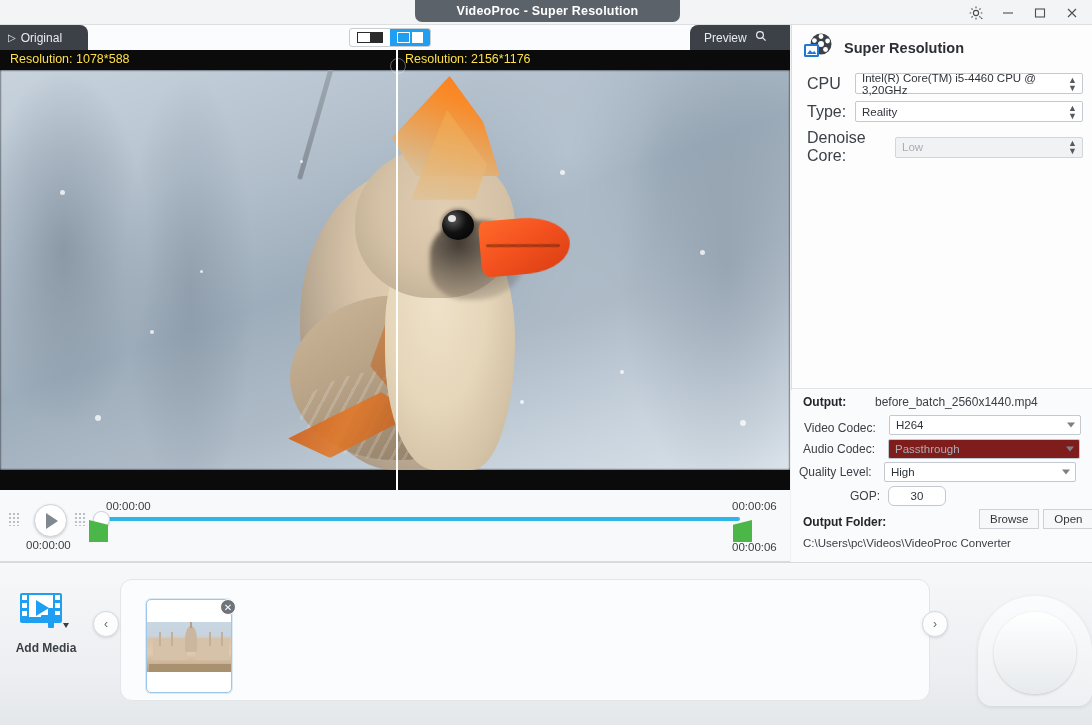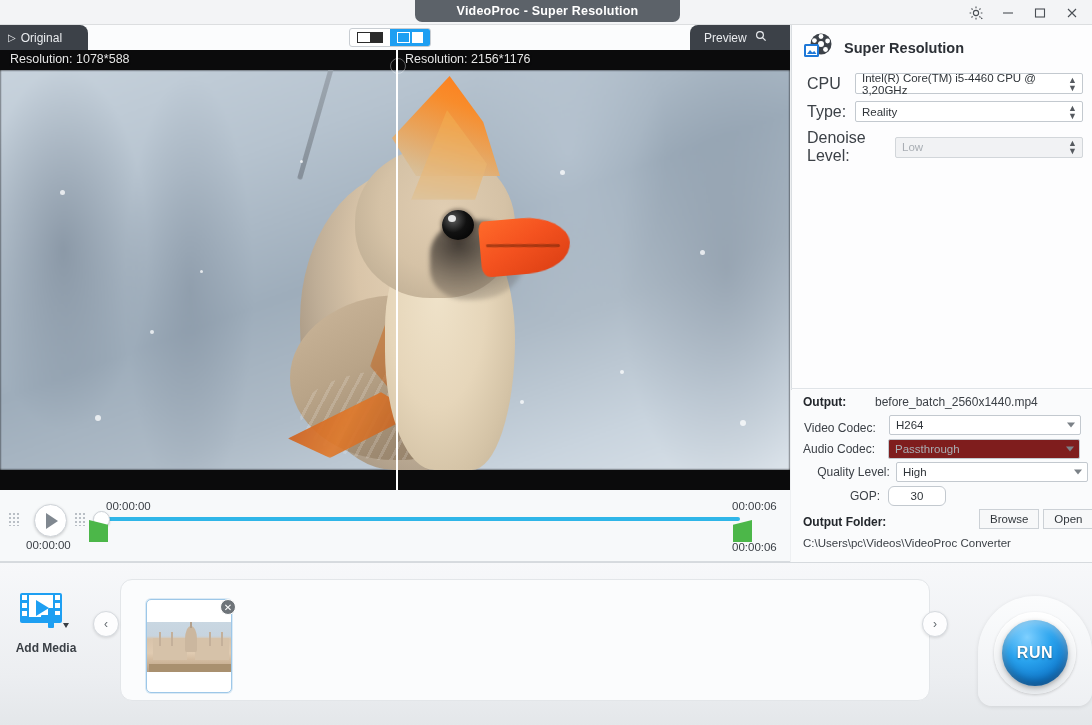--- a/index.html
+++ b/index.html
@@ -59,21 +59,21 @@
   .vt-btn.active .vt-glyph { border:none; gap:2px; background:transparent; }
   .vt-btn.active .vt-glyph .l { border:1.5px solid #ffffff; background:transparent; }
   .vt-btn.active .vt-glyph .r { background:#ffffff; }
 
   
   .preview {
     position:absolute; left:0; top:50px; width:790px; height:440px;
     background:#0b0b0c; overflow:hidden;
   }
   .reslabel {
-    position:absolute; top:2px; color:#e5e5e5; font-size:12.5px; z-index:6;
+    position:absolute; top:2px; color:#fde047; font-size:12.5px; z-index:6;
     text-shadow:0 1px 2px rgba(0,0,0,.9);
   }
   .reslabel.left { left:10px; }
   .reslabel.right { left:405px; }
 
   .stage { position:absolute; left:0; top:20px; width:790px; height:400px; overflow:hidden; }
   .photo { position:absolute; inset:0; }
   
   .bg {
     position:absolute; inset:0;
@@ -472,21 +472,21 @@
 
     <div class="row" style="left:15px; top:76px; width:276px;">
       <span class="lbl" style="width:48px;">Type:</span>
       <span class="combo" style="width:228px;">
         <span>Reality</span>
         <span class="spin">▲<br>▼</span>
       </span>
     </div>
 
     <div class="row" style="left:15px; top:104px; width:276px;">
-      <span class="lbl" style="width:88px;">Denoise Level:</span>
+      <span class="lbl" style="width:88px;">Denoise Core:</span>
       <span class="combo disabled" style="width:188px;">
         <span>Low</span>
         <span class="spin">▲<br>▼</span>
       </span>
     </div>
 
     <div class="row" style="left:806px; top:159px; position:absolute; width:280px; gap:0;">
       <span style="width:0;"></span>
     </div>
 
@@ -509,21 +509,21 @@
     </div>
 
     <div style="position:absolute; left:12px; top:49px; display:flex; align-items:center;">
       <span class="o-lbl" style="width:85px;">Audio Codec:</span>
       <span class="select disabled" style="width:192px;">
         <span>Passthrough</span>
         <span class="caret"></span>
       </span>
     </div>
 
-    <div style="position:absolute; left:20px; top:72px; display:flex; align-items:center;text-align:center;">
+    <div style="position:absolute; left:8px; top:72px; display:flex; align-items:center;">
       <span class="o-lbl" style="width:85px;">Quality Level:</span>
       <span class="select" style="width:192px;">
         <span>High</span>
         <span class="caret"></span>
       </span>
     </div>
 
     <div style="position:absolute; left:12px; top:96px; display:flex; align-items:center;">
       <span class="o-lbl" style="width:85px; text-align:right; padding-right:8px;">GOP:</span>
       <span class="gopbox">30</span>
@@ -583,16 +583,15 @@
       <div class="p-tick" style="left:24px;"></div>
       <div class="p-tick" style="left:62px;"></div>
       <div class="p-tick" style="left:74px;"></div>
     </div>
   </div>
   <div class="thumb-close">✕</div>
 
   <div class="runwrap">
     <div class="run-plate"></div>
     <div class="run-ring"></div>
-    <div class="run-btn">RUN</div>
   </div>
 
 </div>
 
 </body></html>

